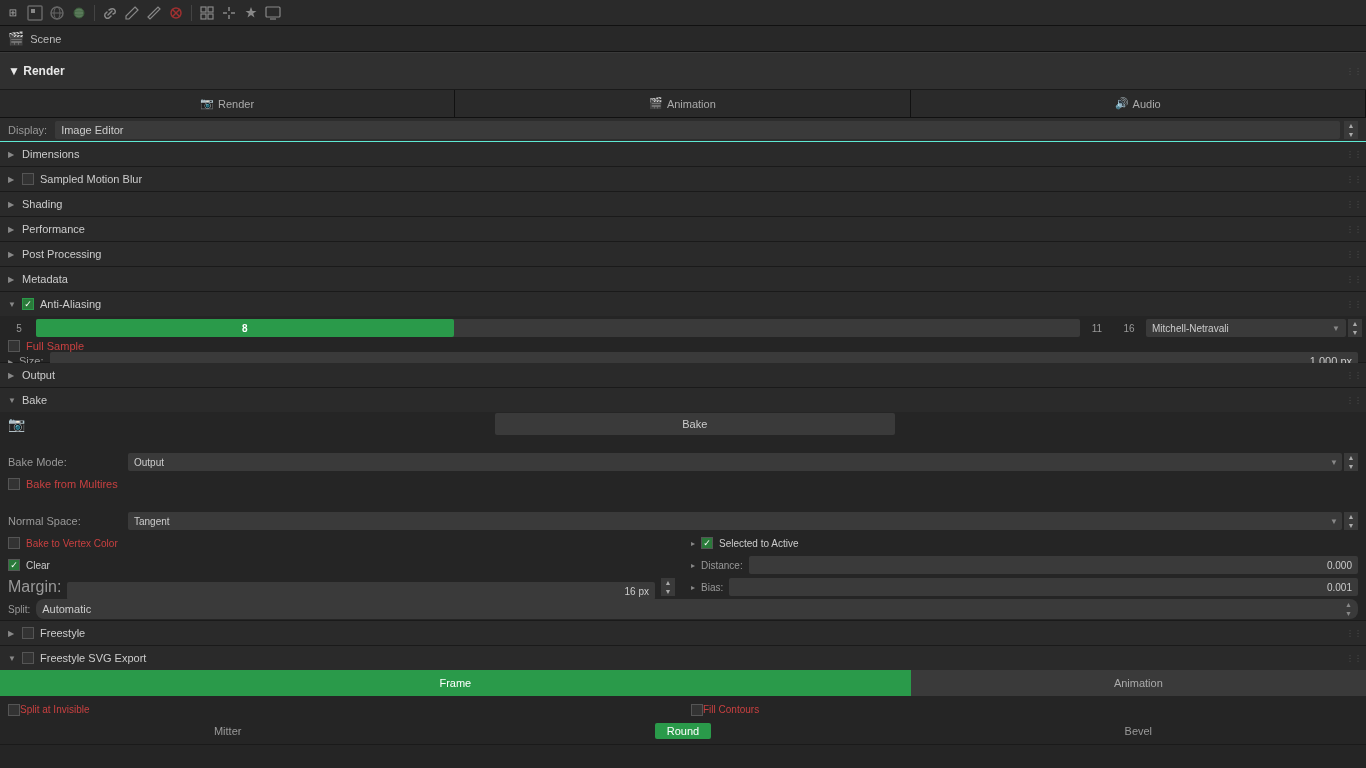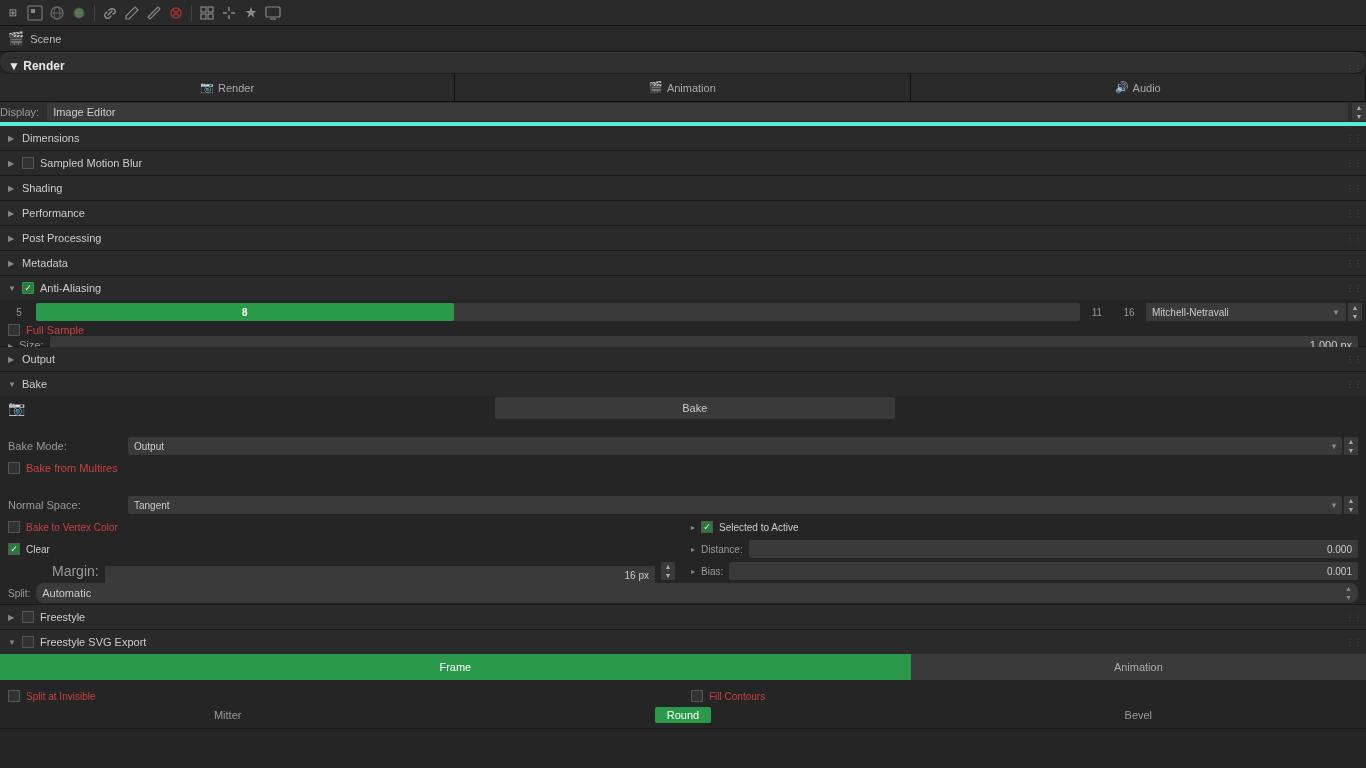--- a/index.html
+++ b/index.html
@@ -55,30 +55,29 @@
     
     .properties-panel {
       width: 1366px;
       background: #252525;
       overflow-y: auto;
       height: 100%;
     }
 
     
     .section-header {
-      height: 22px;
+      height: 38px;
       background: #303030;
       display: flex;
-      align-items: flex-end;
+      align-items: center;
       padding: 0 8px;
       border-bottom: 1px solid #1a1a1a;
       border-top: 1px solid #3a3a3a;
       cursor: pointer;
       position: relative;
-      border-radius: 11px;
     }
     .section-header .title {
       color: #e8e8e8;
       font-size: 12px;
       font-weight: bold;
     }
 
     
     .render-tabs {
       display: flex;
@@ -97,22 +96,22 @@
       border-right: 1px solid #111;
       font-size: 11px;
     }
 
     
     .display-row {
       height: 24px;
       background: #2d2d2d;
       display: flex;
       align-items: center;
-      padding: 0 0;
-      border-bottom: 4px solid #5eead4;
+      padding: 0 8px;
+      border-bottom: 1px solid #5eead4;
     }
     .display-label { color: #999; margin-right: 8px; }
     .display-value {
       flex: 1;
       background: #3a3a3a;
       height: 18px;
       display: flex;
       align-items: center;
       padding: 0 6px;
       color: #ccc;
@@ -351,23 +350,22 @@
 
     
     .sai-fc-row {
       display: flex;
       height: 22px;
       background: #252525;
     }
     .sai-col {
       flex: 1;
       display: flex;
-      align-items: flex-end;
-      padding: 0 8px;
-      gap: 6px;
+      align-items: flex-start;
+      padding: 8px 8px;
     }
 
     
     .mrb-row {
       display: flex;
       height: 26px;
       background: #252525;
     }
     .mrb-col {
       flex: 1;
@@ -688,21 +686,21 @@
         <span style="color:#888;font-size:8px;">▸</span>
         <span style="color:#999;font-size:10px;">Distance:</span>
         <div style="flex:1;height:18px;background:#3a3a3a;display:flex;align-items:center;padding:0 6px;border-radius:2px;justify-content:flex-end;font-size:10px;color:#ccc;">
           <span>0.000</span>
         </div>
       </div>
     </div>
 
     <div style="display:flex;height:22px;background:#252525;">
       <div style="flex:1;display:flex;align-items:center;padding:0 8px;gap:6px;">
-        <span style="color:#999;font-size:14px;margin-left:44px;">Margin:</span>
+        <span style="color:#999;font-size:16px;">Margin:</span>
         <div style="flex:1;height:18px;background:#3a3a3a;display:flex;align-items:center;padding:0 6px;border-radius:2px;justify-content:flex-end;font-size:10px;color:#ccc;margin-top:8px;">
           <span>16 px</span>
         </div>
         <div style="width:14px;display:flex;flex-direction:column;">
           <div style="height:9px;background:#3a3a3a;font-size:7px;color:#aaa;display:flex;align-items:center;justify-content:center;">▲</div>
           <div style="height:9px;background:#3a3a3a;font-size:7px;color:#aaa;display:flex;align-items:center;justify-content:center;">▼</div>
         </div>
       </div>
       <div style="flex:1;display:flex;align-items:center;padding:0 8px;gap:6px;">
         <span style="color:#888;font-size:8px;">▸</span>

